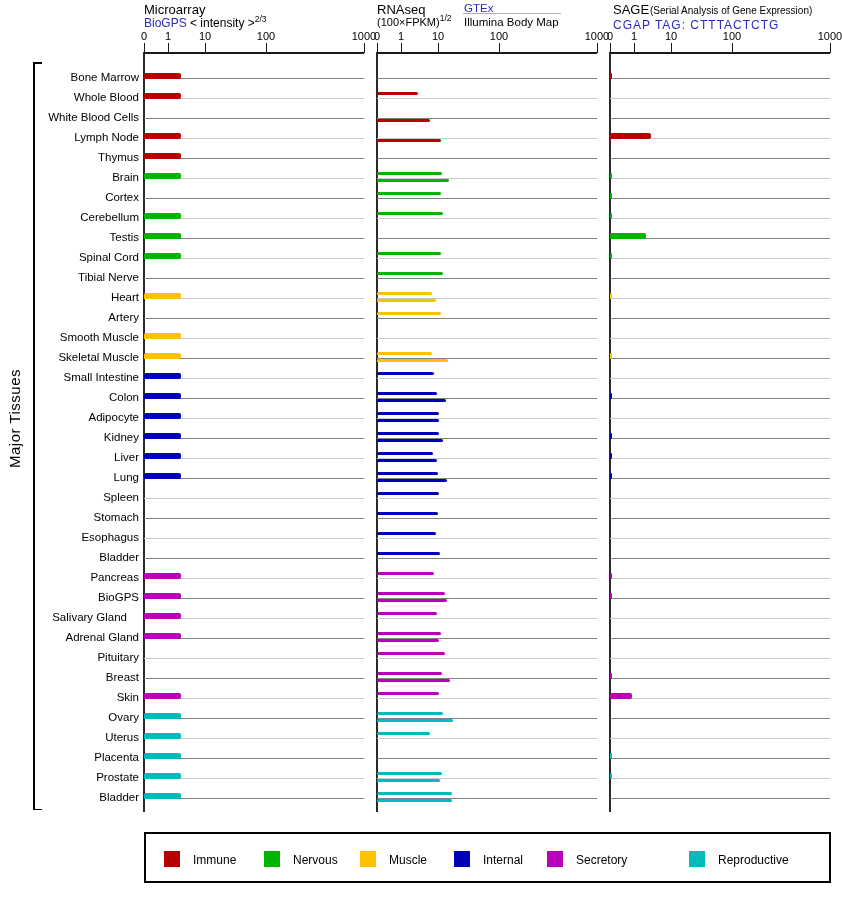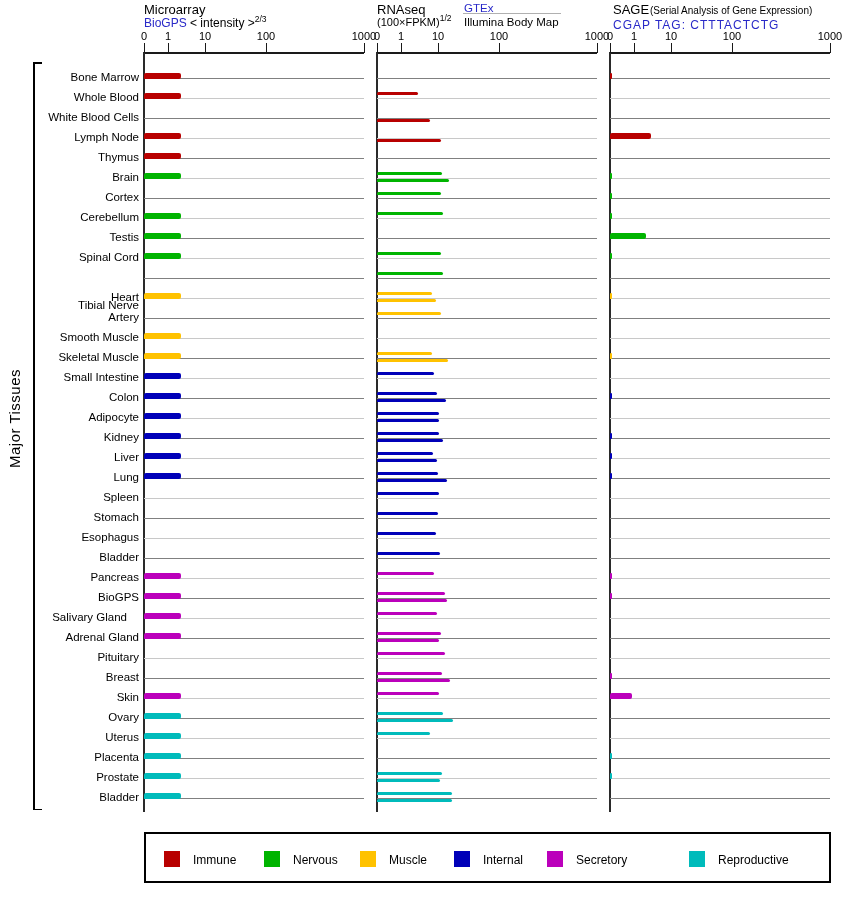--- a/index.html
+++ b/index.html
@@ -152,21 +152,21 @@
       <div class="row-line dark abs" style="left: 610px; top: 237.5px; width: 220px;"></div>
       <div class="bar abs" style="left: 144px; top: 232.5px; width: 36.6696px; height: 6px; background: rgb(0, 180, 0);"></div>
       <div class="bar abs" style="left: 610px; top: 232.5px; width: 35.9221px; height: 6px; background: rgb(0, 180, 0);"></div>
       <div class="tissue-label abs" style="left: 0px; top: 250.5px; width: 139px;">Spinal Cord</div>
       <div class="row-line light abs" style="left: 144px; top: 257.5px; width: 220px;"></div>
       <div class="row-line light abs" style="left: 377px; top: 257.5px; width: 220px;"></div>
       <div class="row-line light abs" style="left: 610px; top: 257.5px; width: 220px;"></div>
       <div class="bar abs" style="left: 144px; top: 252.5px; width: 36.6696px; height: 6px; background: rgb(0, 180, 0);"></div>
       <div class="bar abs" style="left: 377px; top: 252px; width: 63.525px; height: 3px; background: rgb(0, 180, 0);"></div>
       <div class="bar abs" style="left: 610px; top: 252.5px; width: 2px; height: 6px; background: rgb(0, 180, 0);"></div>
-      <div class="tissue-label abs" style="left: 0px; top: 270.5px; width: 139px; margin-top: 28px;">Tibial Nerve</div>
+      <div class="tissue-label abs" style="left: 0px; top: 270.5px; width: 139px;">Tibial Nerve</div>
       <div class="row-line dark abs" style="left: 144px; top: 277.5px; width: 220px;"></div>
       <div class="row-line dark abs" style="left: 377px; top: 277.5px; width: 220px;"></div>
       <div class="row-line dark abs" style="left: 610px; top: 277.5px; width: 220px;"></div>
       <div class="bar abs" style="left: 377px; top: 272px; width: 65.8301px; height: 3px; background: rgb(0, 180, 0);"></div>
       <div class="tissue-label abs" style="left: 0px; top: 290.5px; width: 139px;">Heart</div>
       <div class="row-line light abs" style="left: 144px; top: 297.5px; width: 220px;"></div>
       <div class="row-line light abs" style="left: 377px; top: 297.5px; width: 220px;"></div>
       <div class="row-line light abs" style="left: 610px; top: 297.5px; width: 220px;"></div>
       <div class="bar abs" style="left: 144px; top: 292.5px; width: 36.6696px; height: 6px; background: rgb(255, 194, 0);"></div>
       <div class="bar abs" style="left: 377px; top: 292px; width: 54.8028px; height: 3px; background: rgb(255, 194, 0);"></div>

